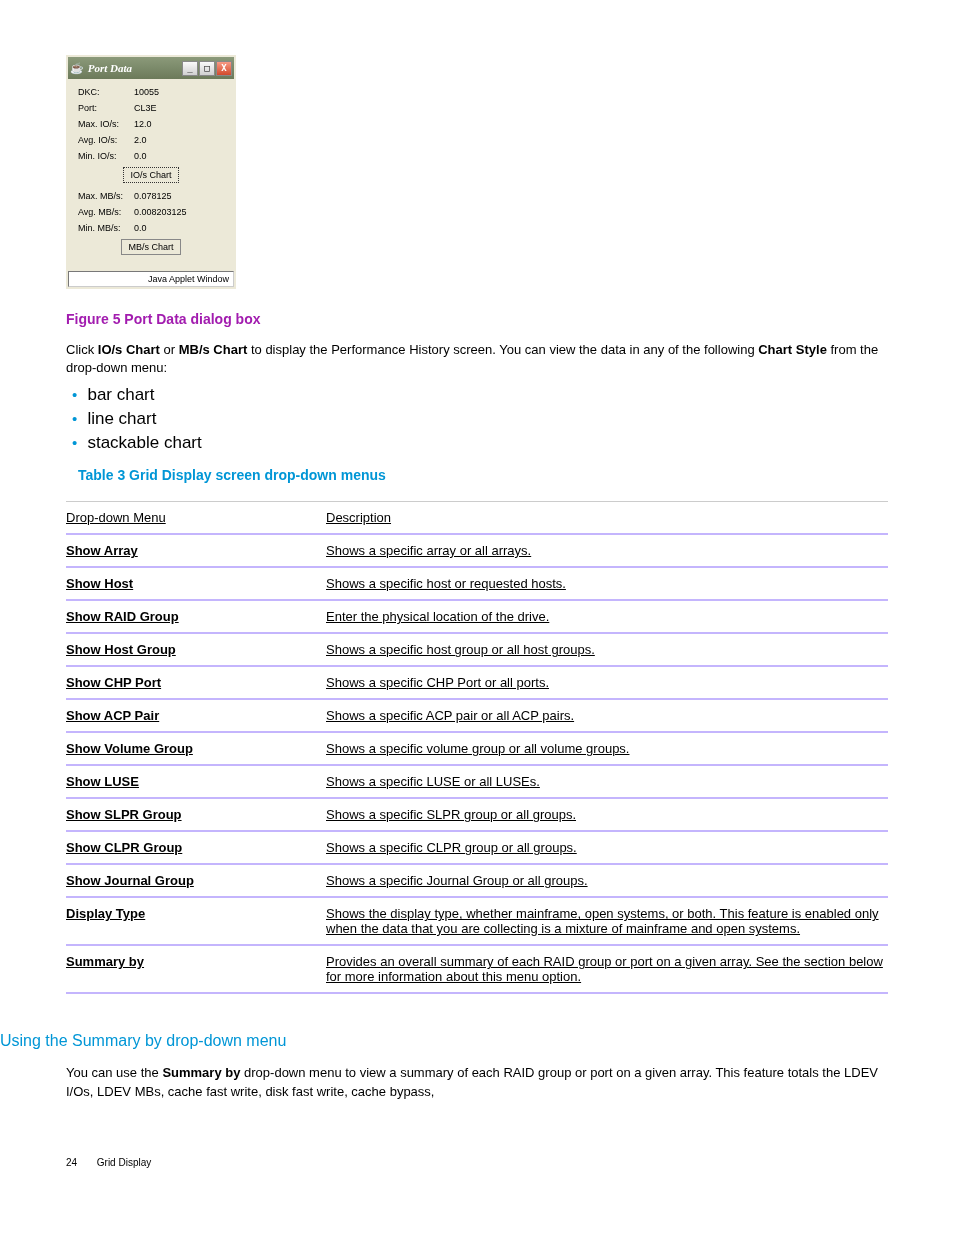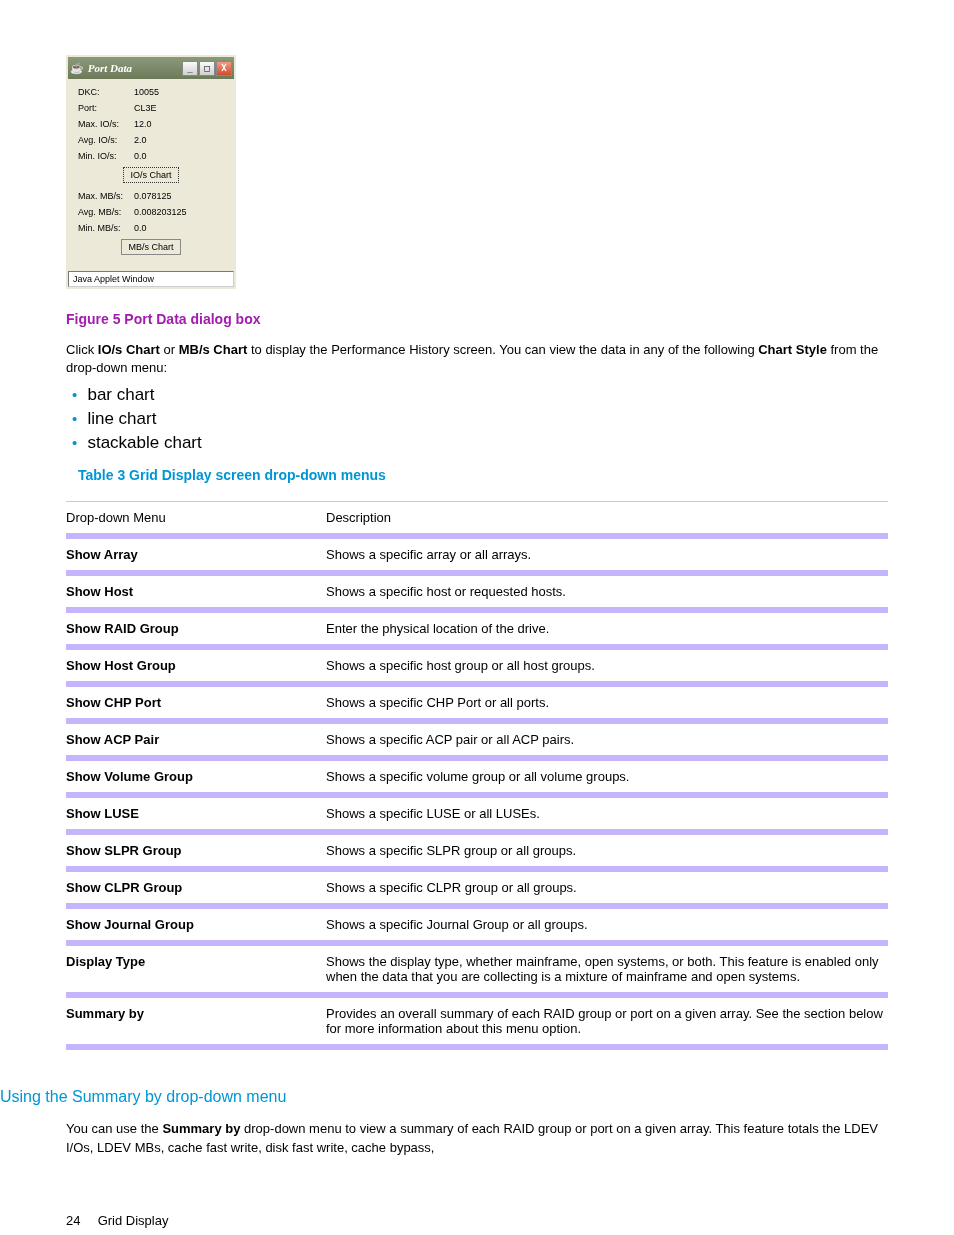--- a/index.html
+++ b/index.html
@@ -11,37 +11,37 @@
 .titlebar-title { color: #fff; font-weight: bold; font-size: 11px; font-family: 'Comic Sans MS', cursive; font-style: italic; }
 .win-controls { display: flex; gap: 1px; }
 .win-btn { width: 16px; height: 15px; background: linear-gradient(to bottom, #fafafa, #d0d0d0); border: 1px solid #888; font-size: 9px; text-align: center; line-height: 13px; font-family: monospace; }
 .win-btn.close { background: linear-gradient(to bottom, #f89a84, #d24a2c); color: #fff; font-weight: bold; }
 .dialog-body { background: #ECE9D8; padding: 8px 6px; font-size: 9px; font-family: Arial, sans-serif; }
 .drow { display: flex; margin-bottom: 6px; justify-content: flex-end; }
 .dlabel { width: 60px; padding-left: 4px; }
 .dval { flex: 1; }
 .chart-btn { display: block; margin: 4px auto 8px; padding: 2px 6px; background: #ECE9D8; border: 1px solid #888; font-size: 9px; }
 .chart-btn.dotted { border: 1px dotted #333; }
-.applet-status { background: #fff; border: 1px inset #ccc; font-size: 9px; padding: 2px 4px; }
+.applet-status { background: #fff; border: 1px inset #ccc; font-size: 9px; padding: 2px 4px; text-align: right; }
 .content { margin-top: 0; }
 .fig-caption { color: #a21caf; font-weight: bold; font-size: 14px; margin-bottom: 14px; }
 .tbl-caption { color: #0096D6; font-weight: bold; font-size: 14px; margin-top: 10px; margin-bottom: 18px; margin-left: 12px; }
 .body-text { font-size: 13px; line-height: 1.4; margin-bottom: 8px; }
 .bold { font-weight: bold; }
 ul.bullets { list-style: none; margin: 6px 0 14px 6px; }
 ul.bullets li { margin-bottom: 4px; font-size: 17px; }
 ul.bullets li::before { content: "• "; color: #0096D6; font-size: 15px; margin-right: 6px; }
 .tbl { width: 100%; border-collapse: collapse; }
-.tbl td { padding: 8px 0; vertical-align: top; font-size: 13px; border-bottom: 6px solid #c4b5fd; }
+.tbl td { padding: 8px 0; vertical-align: top; font-size: 13px; border-bottom: 2px solid #c4b5fd; text-decoration: underline; }
 .tbl tr:first-child td { border-top: 1px solid #ccc; }
 .tbl td.col1 { width: 260px; font-weight: bold; }
 .tbl tr.header td { font-weight: normal; }
 .tbl tr.header td.col1 { font-weight: normal; }
 .section-heading { color: #0096D6; font-size: 16px; font-weight: normal; margin: 38px 0 14px -66px; }
-.footer { margin-top: 56px; font-size: 13px; }
+.footer { margin-top: 56px; font-size: 10px; }
 .pagenum { display: inline-block; width: 28px; }
 </style>
 </head>
 <body>
 
 <div class="content">
 
   <div class="dialog-box">
     <div class="titlebar">
       <div class="titlebar-left">

